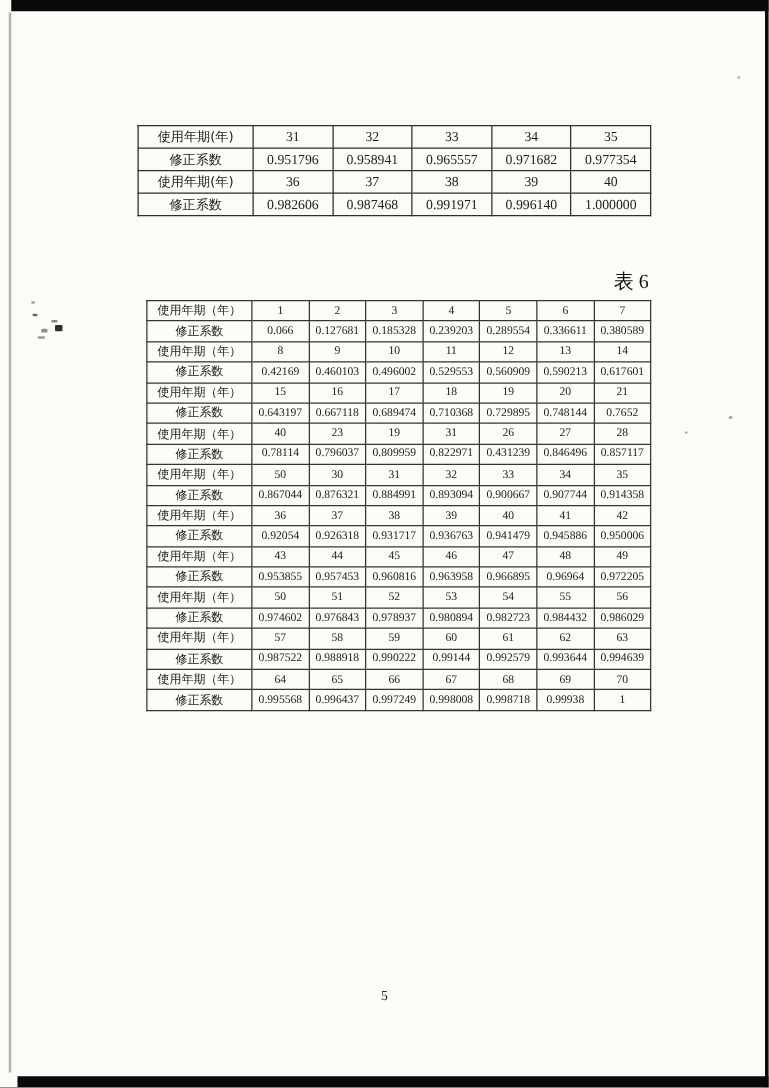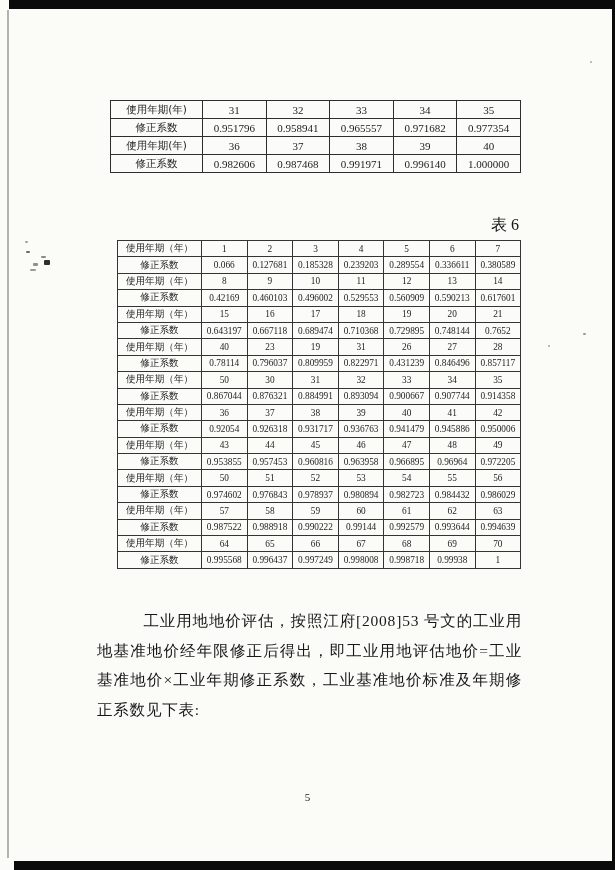--- a/index.html
+++ b/index.html
@@ -356,21 +356,20 @@
           <td>0.996437</td>
           <td>0.997249</td>
           <td>0.998008</td>
           <td>0.998718</td>
           <td>0.99938</td>
           <td>1</td>
         </tr>
       </tbody>
   </table>
 
-  <div class="para">工业用地地价评估，按照江府[2008]53 号文的工业用地基准地价经年限修正后得出，即工业用地评估地价=工业基准地价×工业年期修正系数，工业基准地价标准及年期修正系数见下表:</div>
 
   <div class="pageno">5</div>
 
   <div class="speck s1"></div>
   <div class="speck s2"></div>
   <div class="speck s3"></div>
   <div class="speck s4"></div>
   <div class="speck s5"></div>
   <div class="speck s6"></div>
   <div class="speck s7"></div>

